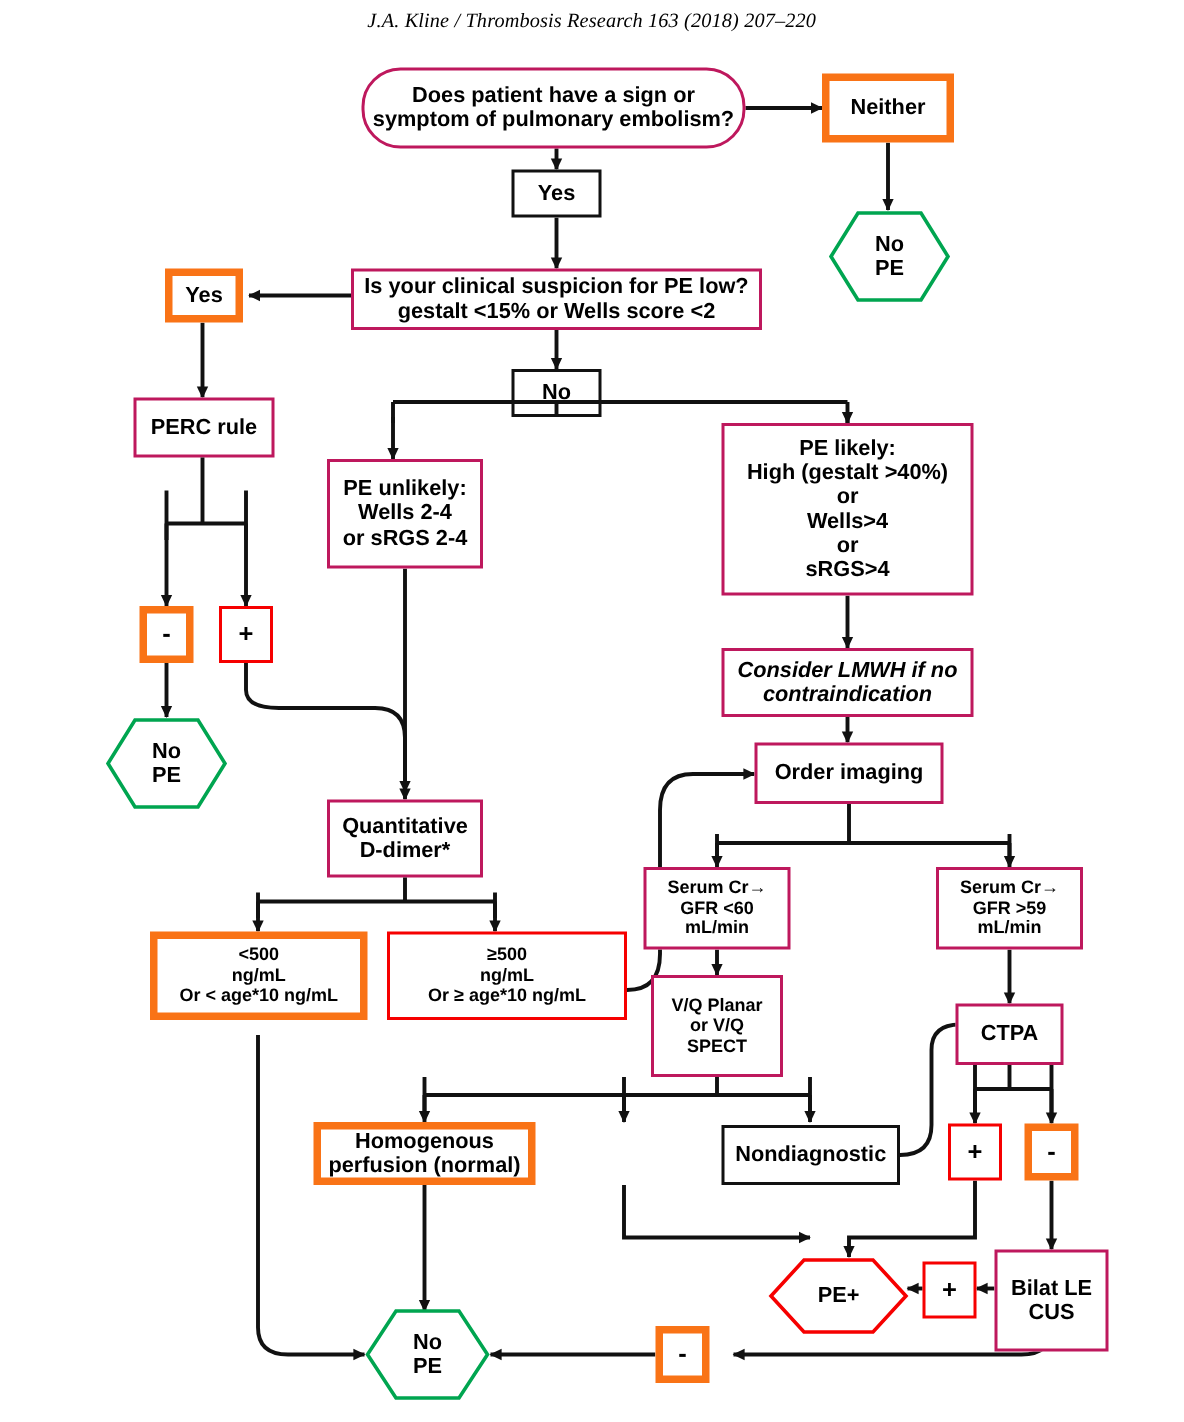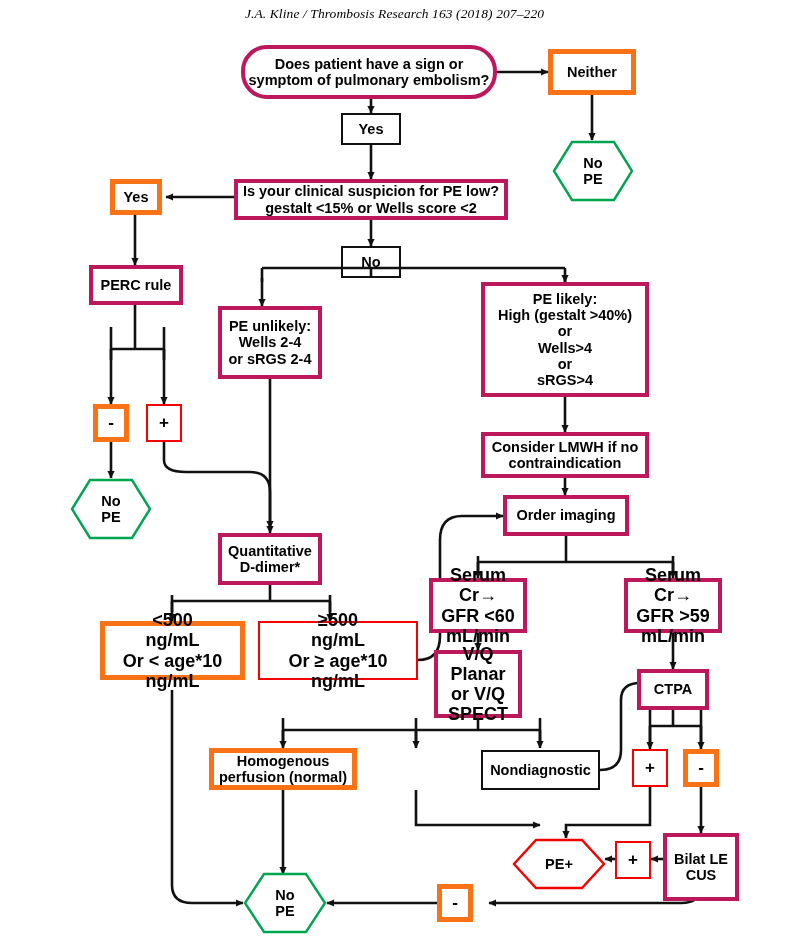--- a/index.html
+++ b/index.html
@@ -20,38 +20,38 @@
 
   .node{
     position:absolute;box-sizing:border-box;
     display:flex;align-items:center;justify-content:center;
     text-align:center;color:#000;background:#ffffff;
     font-weight:bold;line-height:1.12;
   }
   .node .lbl{display:block;padding:0 3px;white-space:pre-line;}
 
   
-  .b-blue  {border:4px solid #be185d;}
+  .b-blue  {border:2px solid #be185d;}
   .b-green {border:5px solid #f97316;}
   .b-red   {border:2px solid #f60000;}
   .b-black {border:2px solid #111111;}
 
   .rounded{border-radius:26px;}
 
   
   .hex{
     position:absolute;box-sizing:border-box;
     display:flex;align-items:center;justify-content:center;
     text-align:center;font-weight:bold;line-height:1.12;color:#000;
   }
   .hex svg{position:absolute;left:0;top:0;width:100%;height:100%;}
   .hex .lbl{position:relative;z-index:2;white-space:pre-line;}
 
-  .italic .lbl{}
-  .fs11{font-size:18px;}
+  .italic .lbl{font-style:italic;}
+  .fs11{font-size:12px;}
   .fs12{font-size:14.5px;}
   .plusminus{font-size:17px;font-weight:bold;}
 </style>
 </head>
 <body>
 
 <div id="canvas">
 
   <div class="running-head">J.A. Kline / Thrombosis Research 163 (2018) 207–220</div>
 

